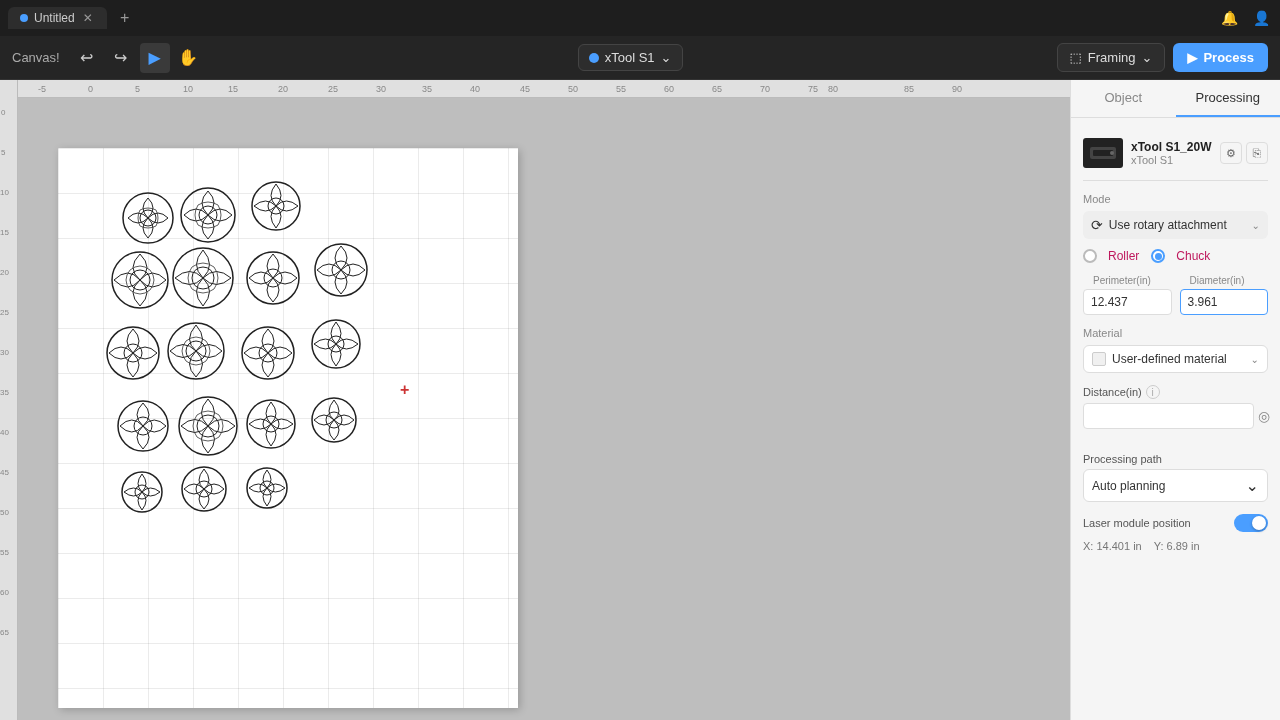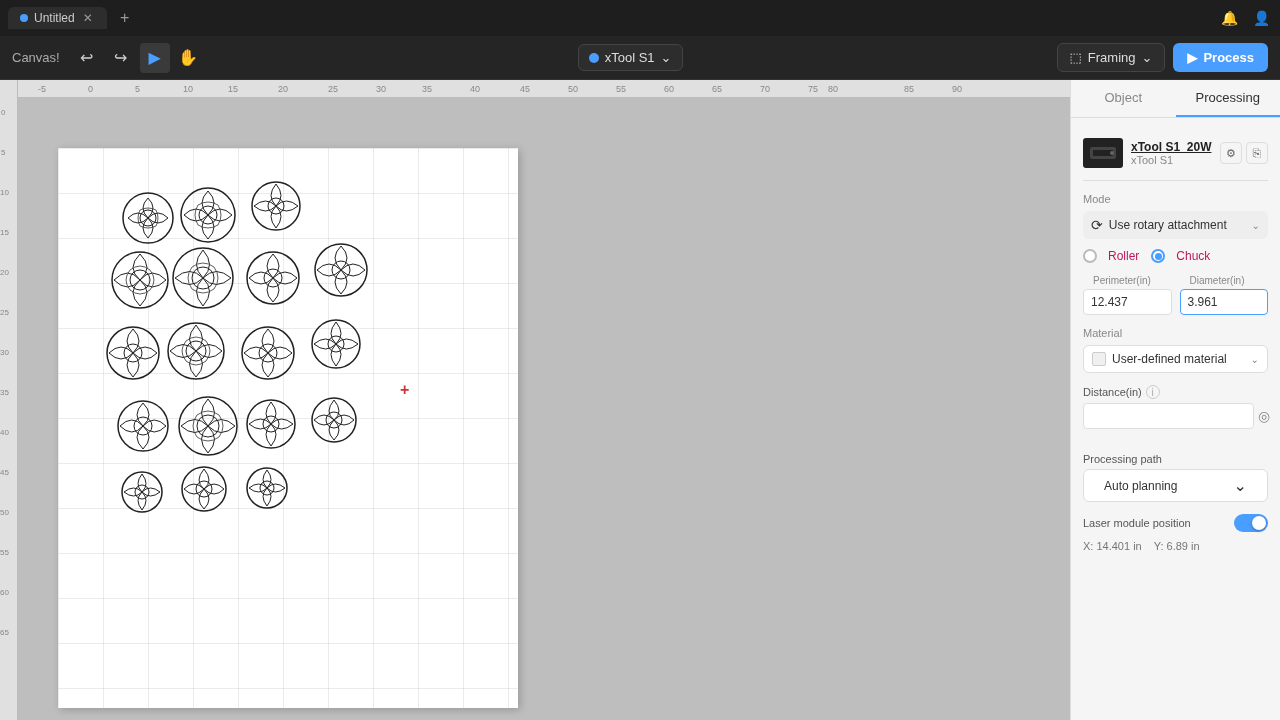--- a/index.html
+++ b/index.html
@@ -258,21 +258,21 @@
       padding: 8px 0 12px;
       border-bottom: 1px solid #ddd;
       margin-bottom: 12px;
     }
     .device-thumb {
       width: 40px; height: 30px;
       background: #222;
       border-radius: 3px;
       display: flex; align-items: center; justify-content: center;
     }
-    .device-name { font-size: 12px; font-weight: 600; color: #222; text-decoration: underline; }
+    .device-name { font-size: 12px; font-weight: 600; color: #222; }
     .device-sub { font-size: 11px; color: #888; }
     .device-icons { margin-left: auto; display: flex; gap: 4px; }
     .device-icon-btn {
       width: 22px; height: 22px;
       background: none;
       border: 1px solid #ddd;
       border-radius: 4px;
       cursor: pointer;
       display: flex; align-items: center; justify-content: center;
       font-size: 11px;
@@ -443,21 +443,21 @@
       color: #555;
       margin-bottom: 4px;
     }
     .proc-path-select {
       display: flex;
       align-items: center;
       gap: 6px;
       background: white;
       border: 1px solid #ddd;
       border-radius: 6px;
-      padding: 6px 20px;
+      padding: 6px 8px;
       cursor: pointer;
     }
     .proc-path-text { font-size: 12px; color: #333; flex: 1; }
 
     
     .laser-pos-row {
       display: flex;
       align-items: center;
       margin-bottom: 8px;
     }

